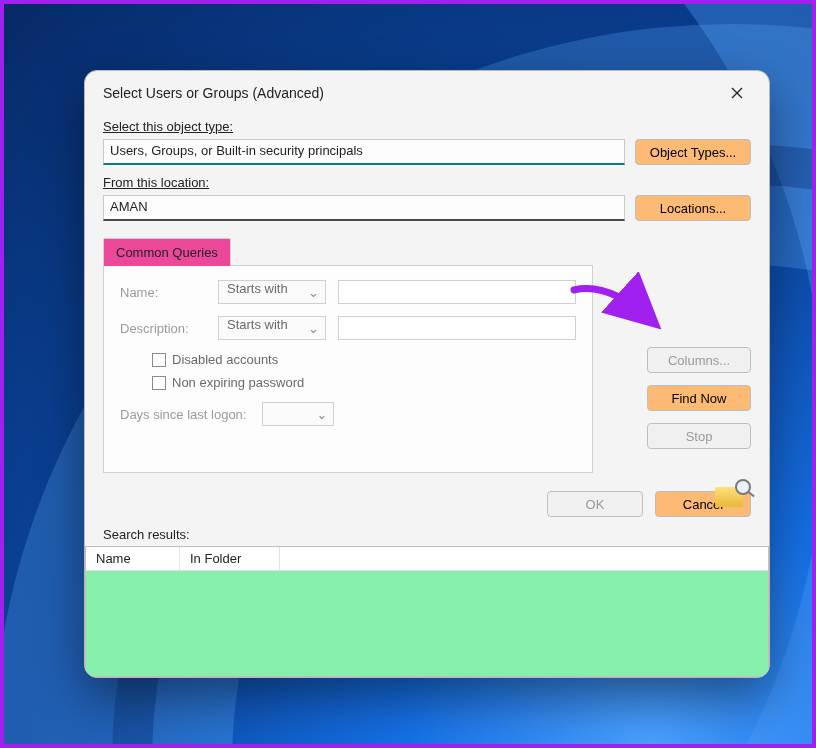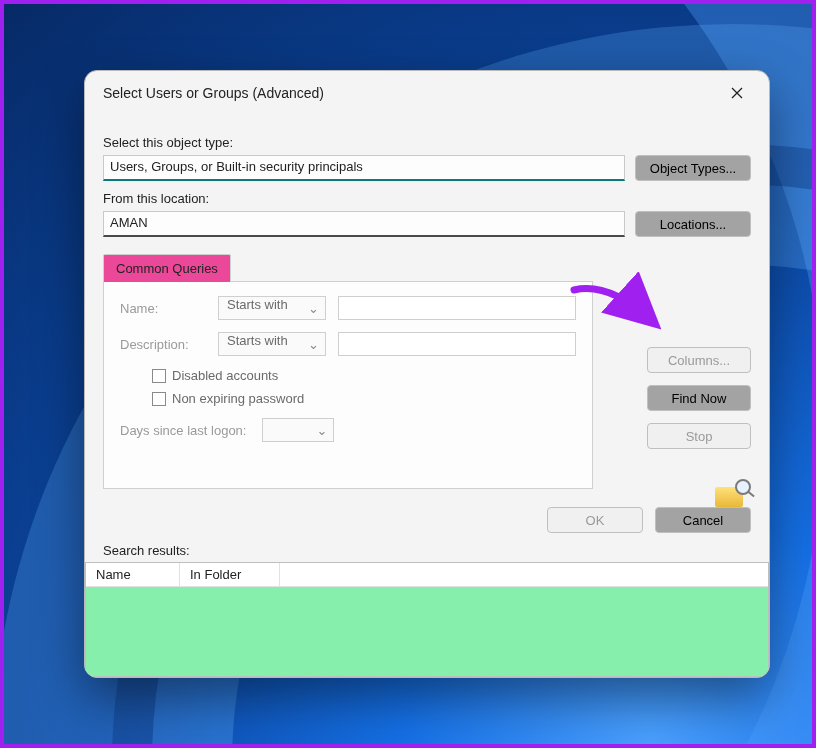--- a/index.html
+++ b/index.html
@@ -77,36 +77,36 @@
       display: flex; align-items: center; justify-content: center;
       cursor: pointer;
     }
     .content {
       padding: 2px 18px 0 18px;
       flex: 1;
       display: flex;
       flex-direction: column;
     }
 
-    .field-label { margin: 18px 0 5px 0; }
+    .field-label { margin: 2px 0 5px 0; text-decoration: underline; }
     .flex-row { display: flex; gap: 10px; align-items: flex-end; }
     .textline {
       flex: 1;
       height: 26px;
       padding: 3px 6px;
       background: #fdfdfd;
       border: 1px solid #c9c9c9;
       border-bottom: 2px solid #4a4a4a;
     }
     .textline.accent { border-bottom-color: #0a7b7b; }
     .btn {
       min-width: 116px;
       height: 26px;
       padding: 0 10px;
-      background: #a3a3a3;
+      background: #fdba74;
       border: 1px solid #bfbfbf;
       border-radius: 4px;
       font: inherit;
       cursor: pointer;
     }
     .btn.disabled { color: #9a9a9a; background: #f0f0f0; cursor: default; }
 
     .tabs { margin-top: 16px; }
     .tab-head {
       display: inline-block;

